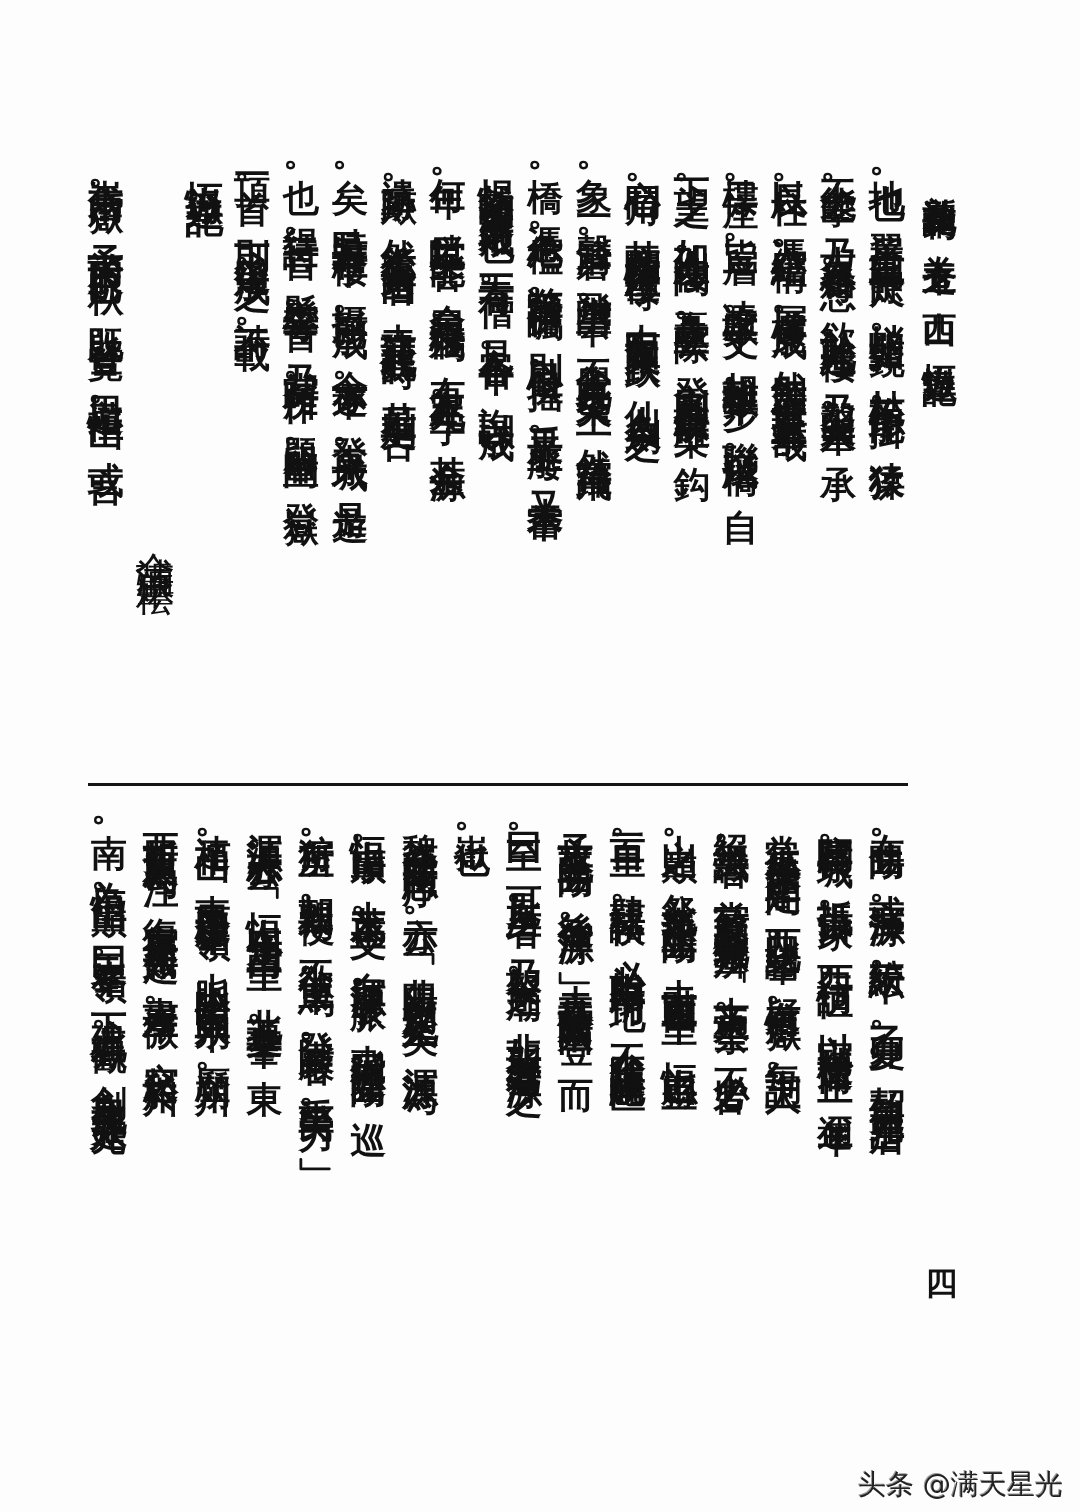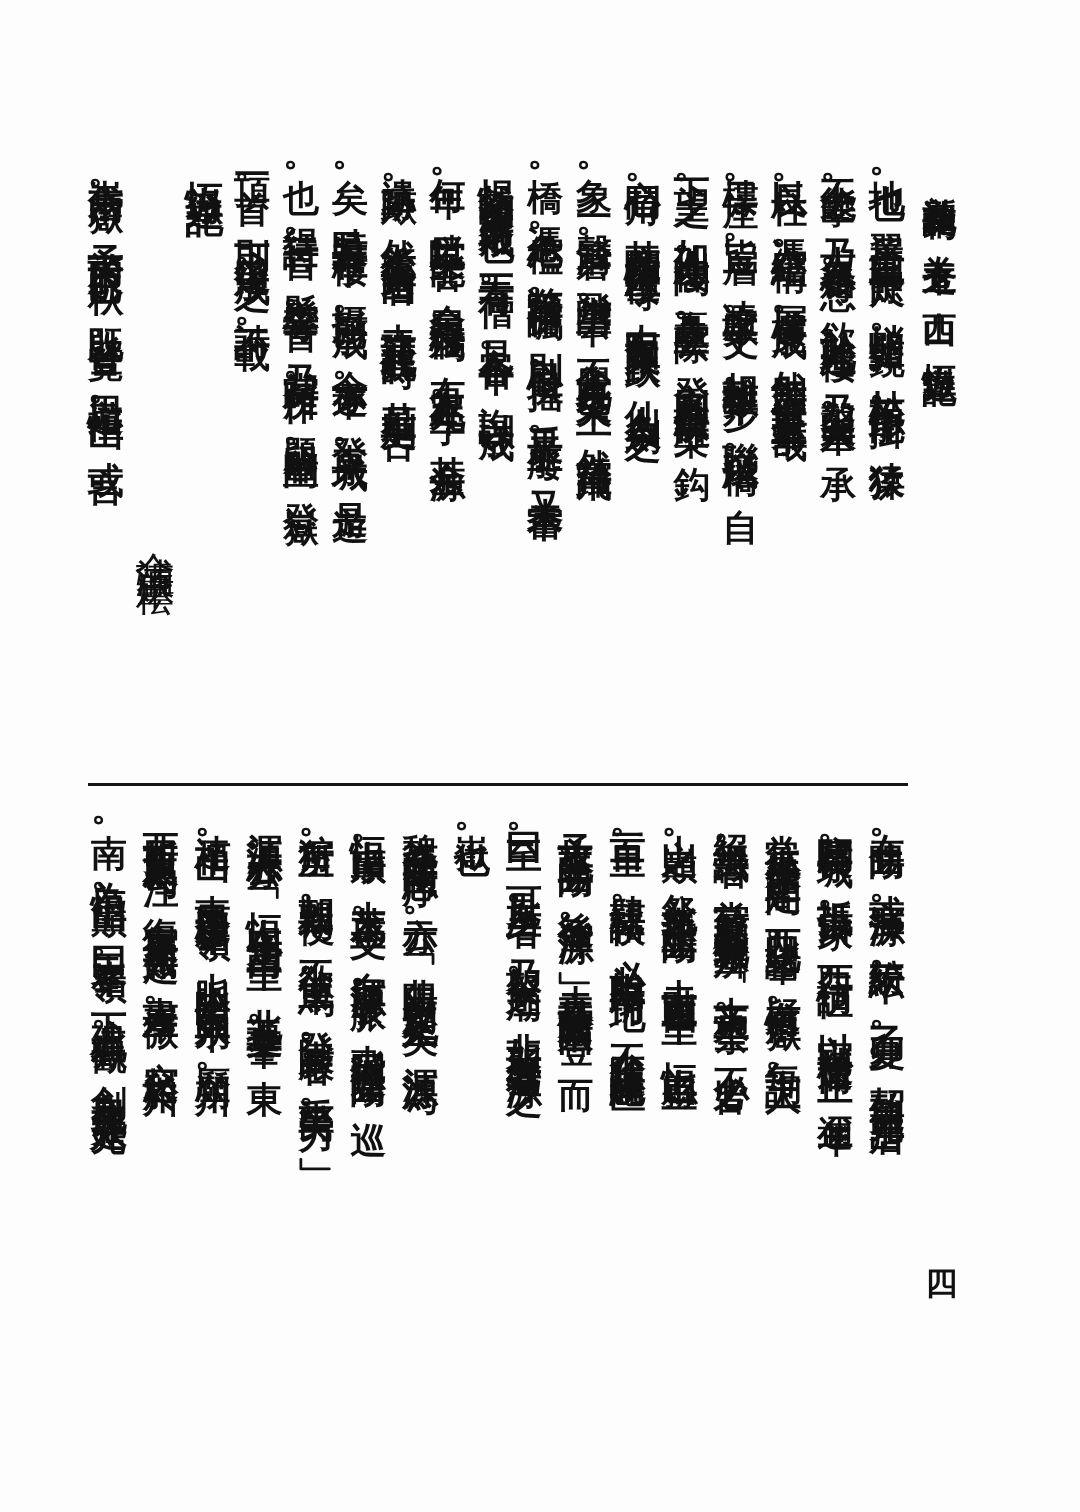--- a/index.html
+++ b/index.html
@@ -79,13 +79,14 @@
     <div class="col">嶽也。</div>
     <div class="col">魏裔介曲陽志序。亦云。「曲陽嶽廟之祀久矣。渾源為</div>
     <div class="col">恒山巔頂。大茂為正支。自渾源發脈。由飛狐達曲陽。巡</div>
     <div class="col">狩所至。朝覲為便。不欲使車馬。登陟巖谷。重勞民力。」</div>
     <div class="col">渾源志亦云。「恒山在州治南二十里。北連玉華峯。東</div>
     <div class="col">連栢山。東南連槍峯嶺。山脈由陰山南入朔平。歷朔州。</div>
     <div class="col">西折而東為勾注。復宿夏屋茹越。書崖翠微。突起於州</div>
     <div class="col">南。為恒山巔。曰天峯嶺。下建北嶽觀。創自北魏太延元</div>
   </div>
 
+  <div class="watermark">头条 @满天星光</div>
 </div>
 
 </body></html>

